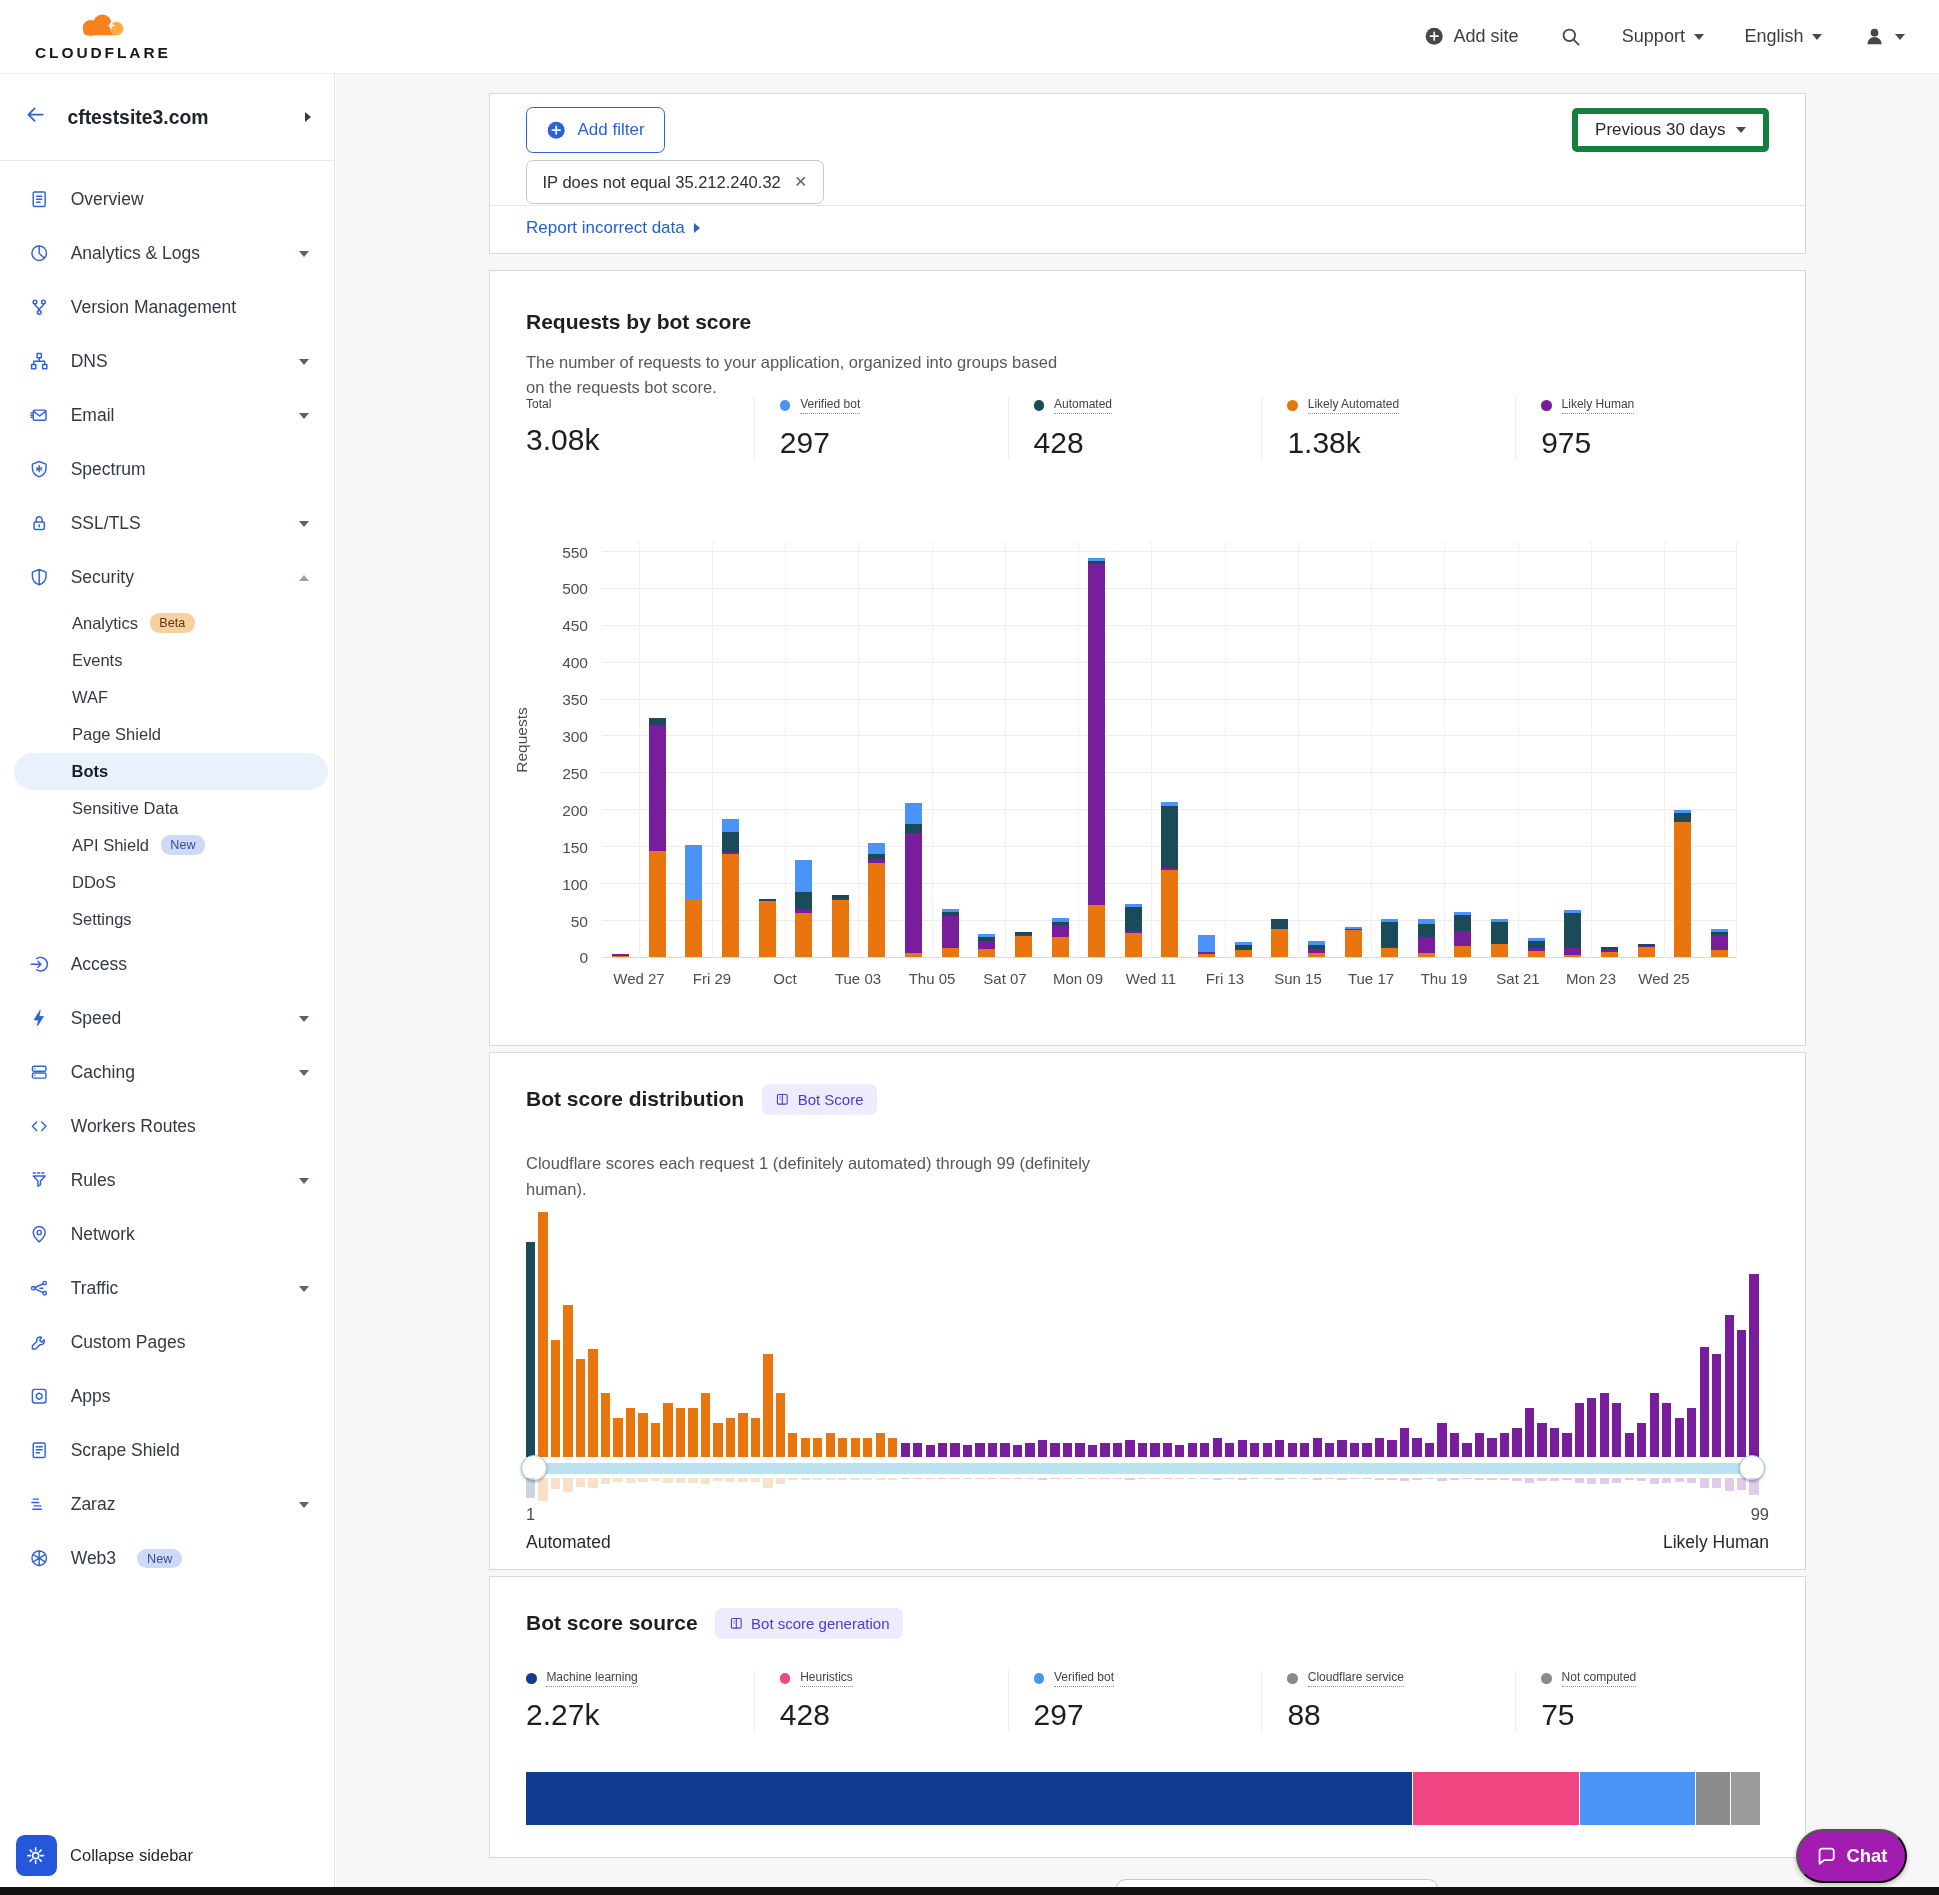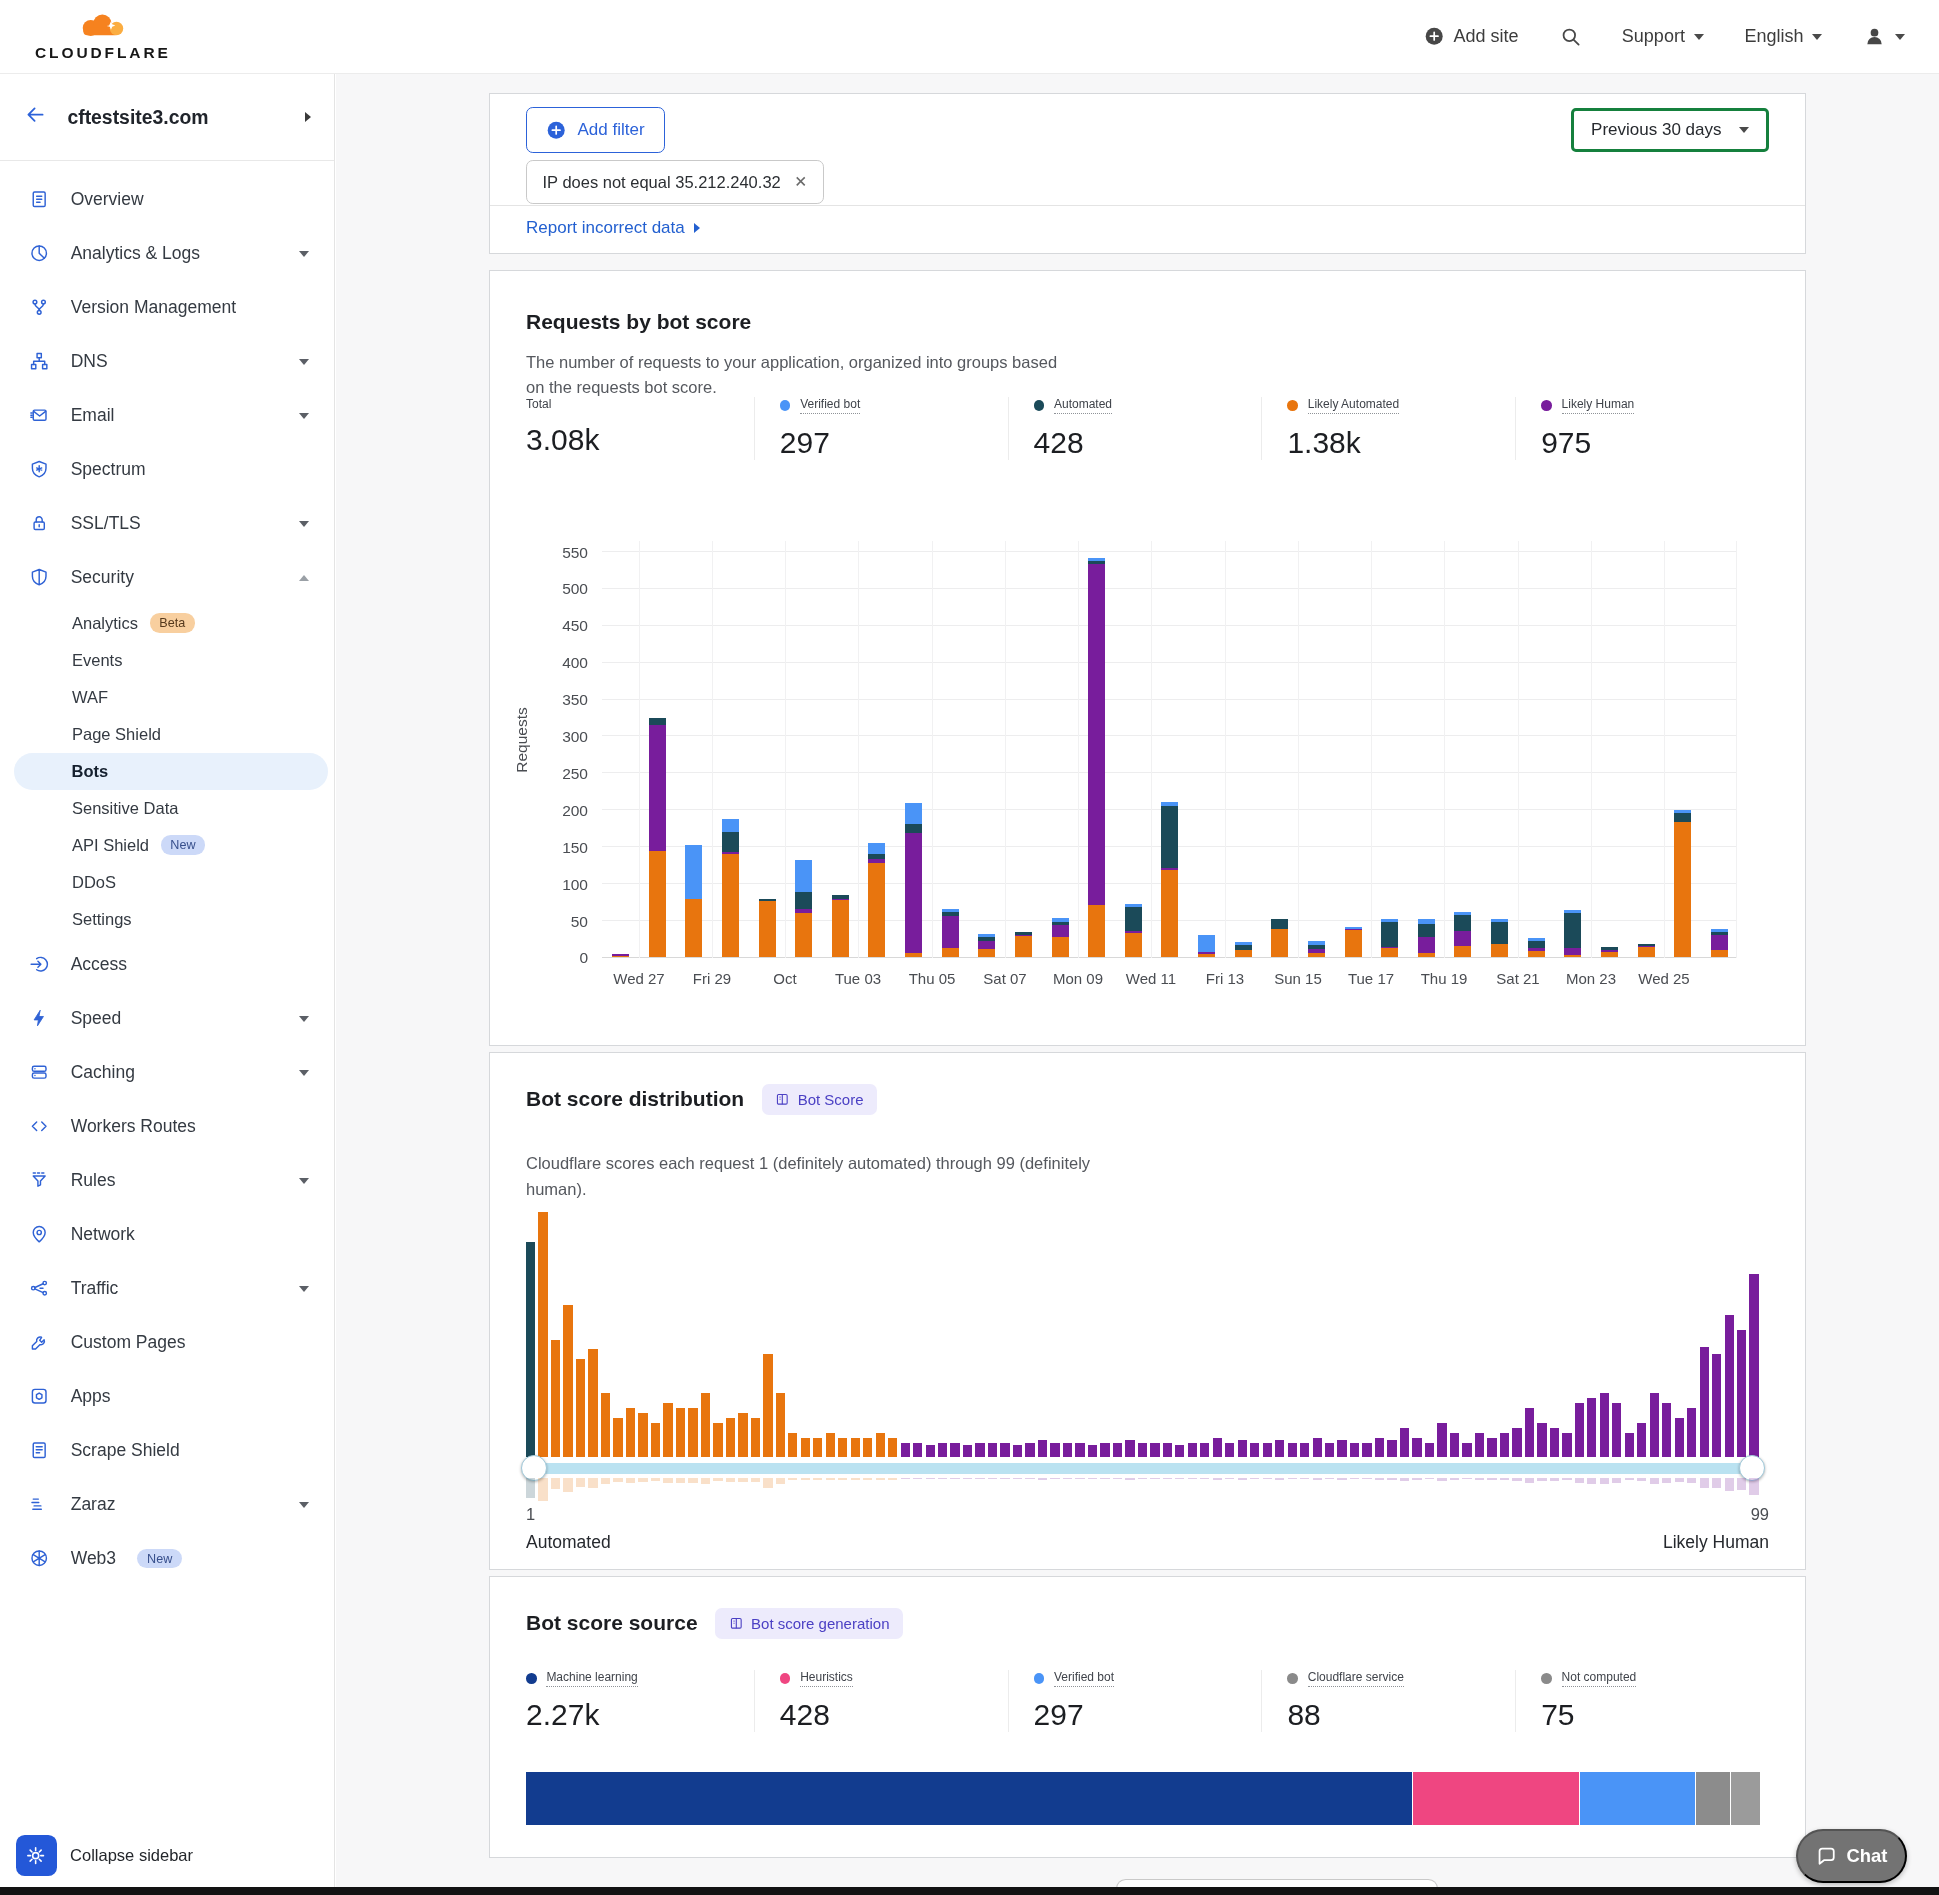--- a/index.html
+++ b/index.html
@@ -52,21 +52,21 @@
   
   .cardA{height:161px;}
   .btn-add-filter{position:absolute;left:36px;top:12.6px;height:46px;display:inline-flex;
         align-items:center;gap:10.7px;padding:0 19.4px;border:1px solid #2c62d9;border-radius:6.8px;
         background:#fff;color:#2c62d9;font-size:17px;cursor:pointer;}
   .chip{position:absolute;left:36px;top:66px;height:42px;display:inline-flex;align-items:center;
         gap:13.6px;padding:0 15.5px;border:1px solid #c9c9c9;border-radius:6.8px;background:#fff;
         font-size:16.5px;color:#2c2f33;}
   .chip .x{color:#6b6b6b;font-size:15.5px;cursor:pointer;}
   .btn-range{position:absolute;right:36px;top:13.6px;height:44px;display:inline-flex;
-        align-items:center;gap:17px;padding:0 17.5px;border:3px solid #15803d;border-radius:4.9px;
+        align-items:center;gap:10px;padding:0 17.5px;border:6px solid #15803d;border-radius:4.9px;
         background:#fff;font-size:17px;color:#26292e;cursor:pointer;}
   .cardA .divider{position:absolute;left:0;right:0;top:111px;height:1px;background:#e4e4e4;}
   .report-link{position:absolute;left:36px;top:124px;display:inline-flex;align-items:center;
         gap:9.7px;color:#2360d0;font-size:17px;cursor:pointer;}
   
   .cardB{height:776px;margin-top:16px;}
   .card-title{position:absolute;left:36px;top:21.3px;font-size:21px;font-weight:bold;color:#1c1e22;}
   .card-desc{position:absolute;left:36px;top:62px;width:543px;font-size:16.5px;color:#55585e;
         line-height:1.55;}
   .stats-row{position:absolute;left:36px;right:36px;top:126px;display:flex;}
@@ -114,21 +114,21 @@
   .sl-sub{position:absolute;top:479px;font-size:17.5px;color:#26292e;}
   .sl-left{left:36px;} .sl-right{right:36px;text-align:right;}
   
   .cardD{height:282px;}
   .cardD .stats-row{top:93px;}
   .srcbar{position:absolute;left:36px;top:195px;width:1234px;height:53px;display:flex;}
   .srcbar div{height:53px;border-right:1.9px solid #fff;box-sizing:border-box;}
   .srcbar div:last-child{border-right:none;}
   
   .chat-btn{position:absolute;right:33px;bottom:11.6px;width:111px;height:54px;border-radius:27px;
-        background:#737373;color:#fff;display:flex;align-items:center;justify-content:center;
+        background:#a21caf;color:#fff;display:flex;align-items:center;justify-content:center;
         gap:9.7px;font-size:18.4px;font-weight:bold;cursor:pointer;box-shadow:0 1.9px 5.8px rgba(0,0,0,.25);}
   .chat-btn svg{width:21.3px;height:21.3px;fill:none;stroke:#fff;stroke-width:2;stroke-linejoin:round;}
   .bottom-pill{position:absolute;left:1116px;bottom:0;width:320px;height:15.5px;background:#fff;
         border:1px solid #c9c9c9;border-bottom:none;border-radius:9.7px 9.7px 0 0;z-index:4;}
   .bottom-strip{position:absolute;left:0;right:0;bottom:0;height:7.8px;background:#131313;z-index:5;}
   .mag svg, .plus svg, .person svg{display:block;}
 </style>
 </head>
 <body>
 

